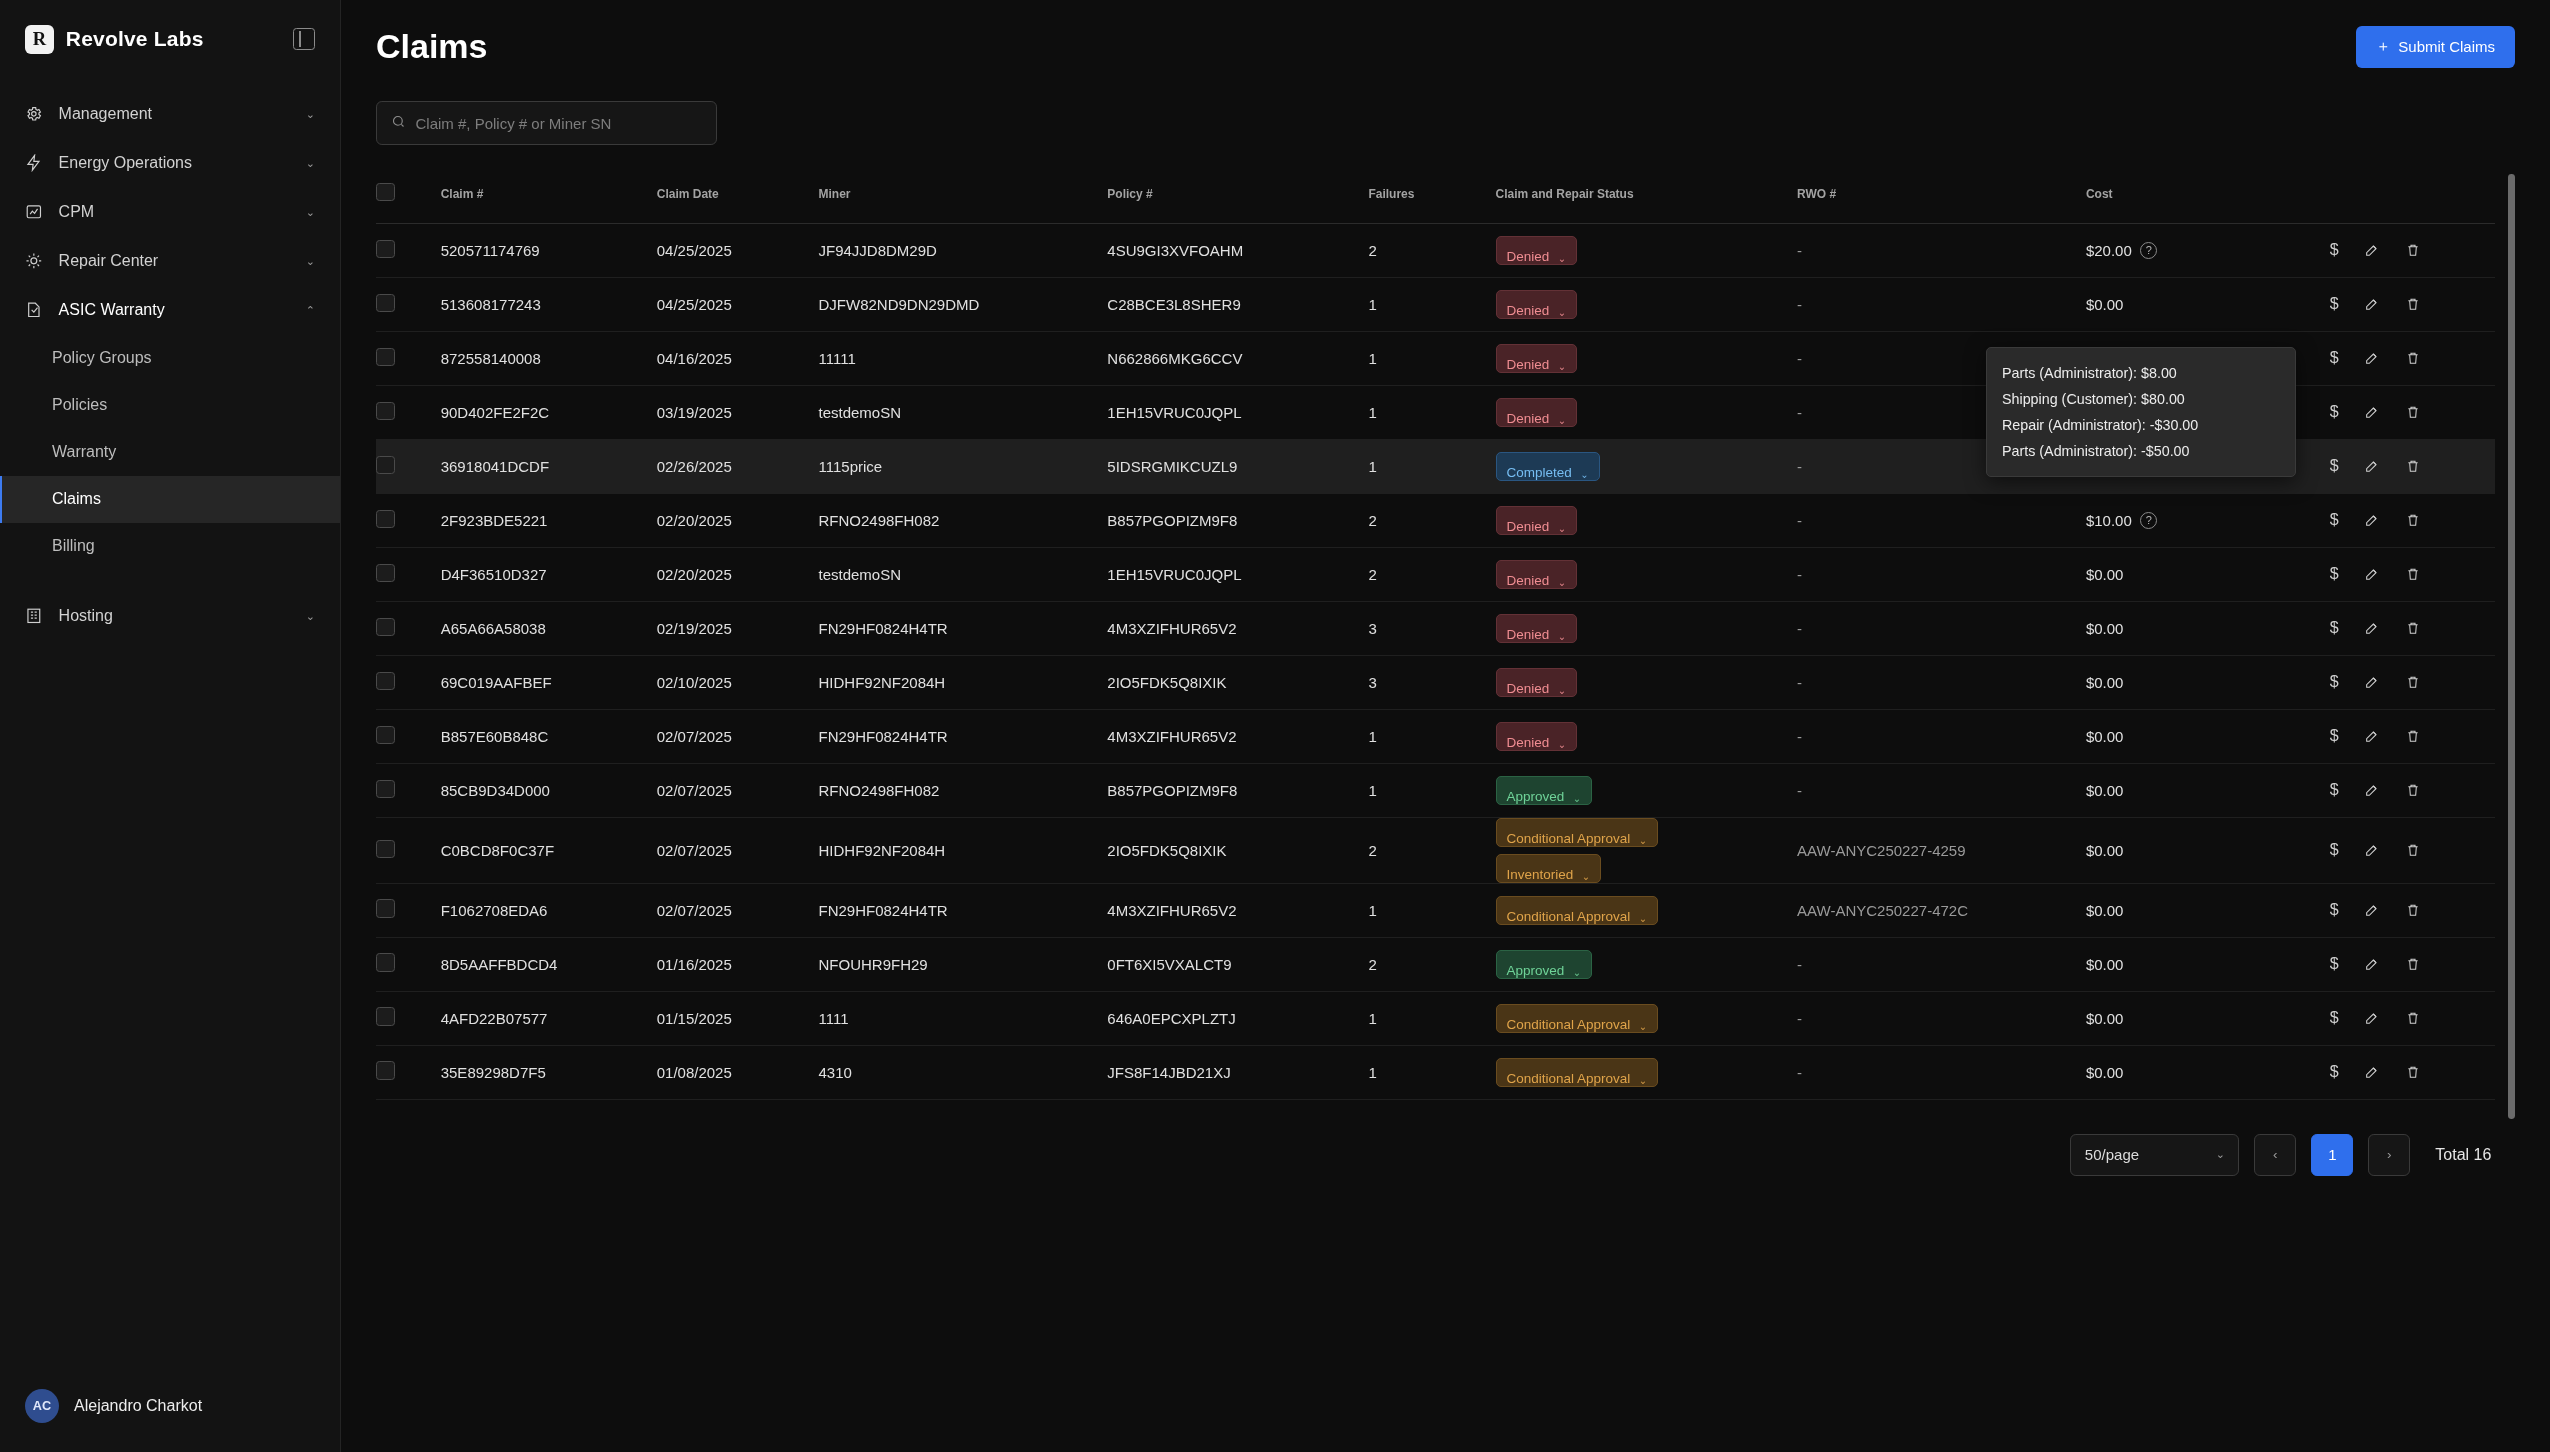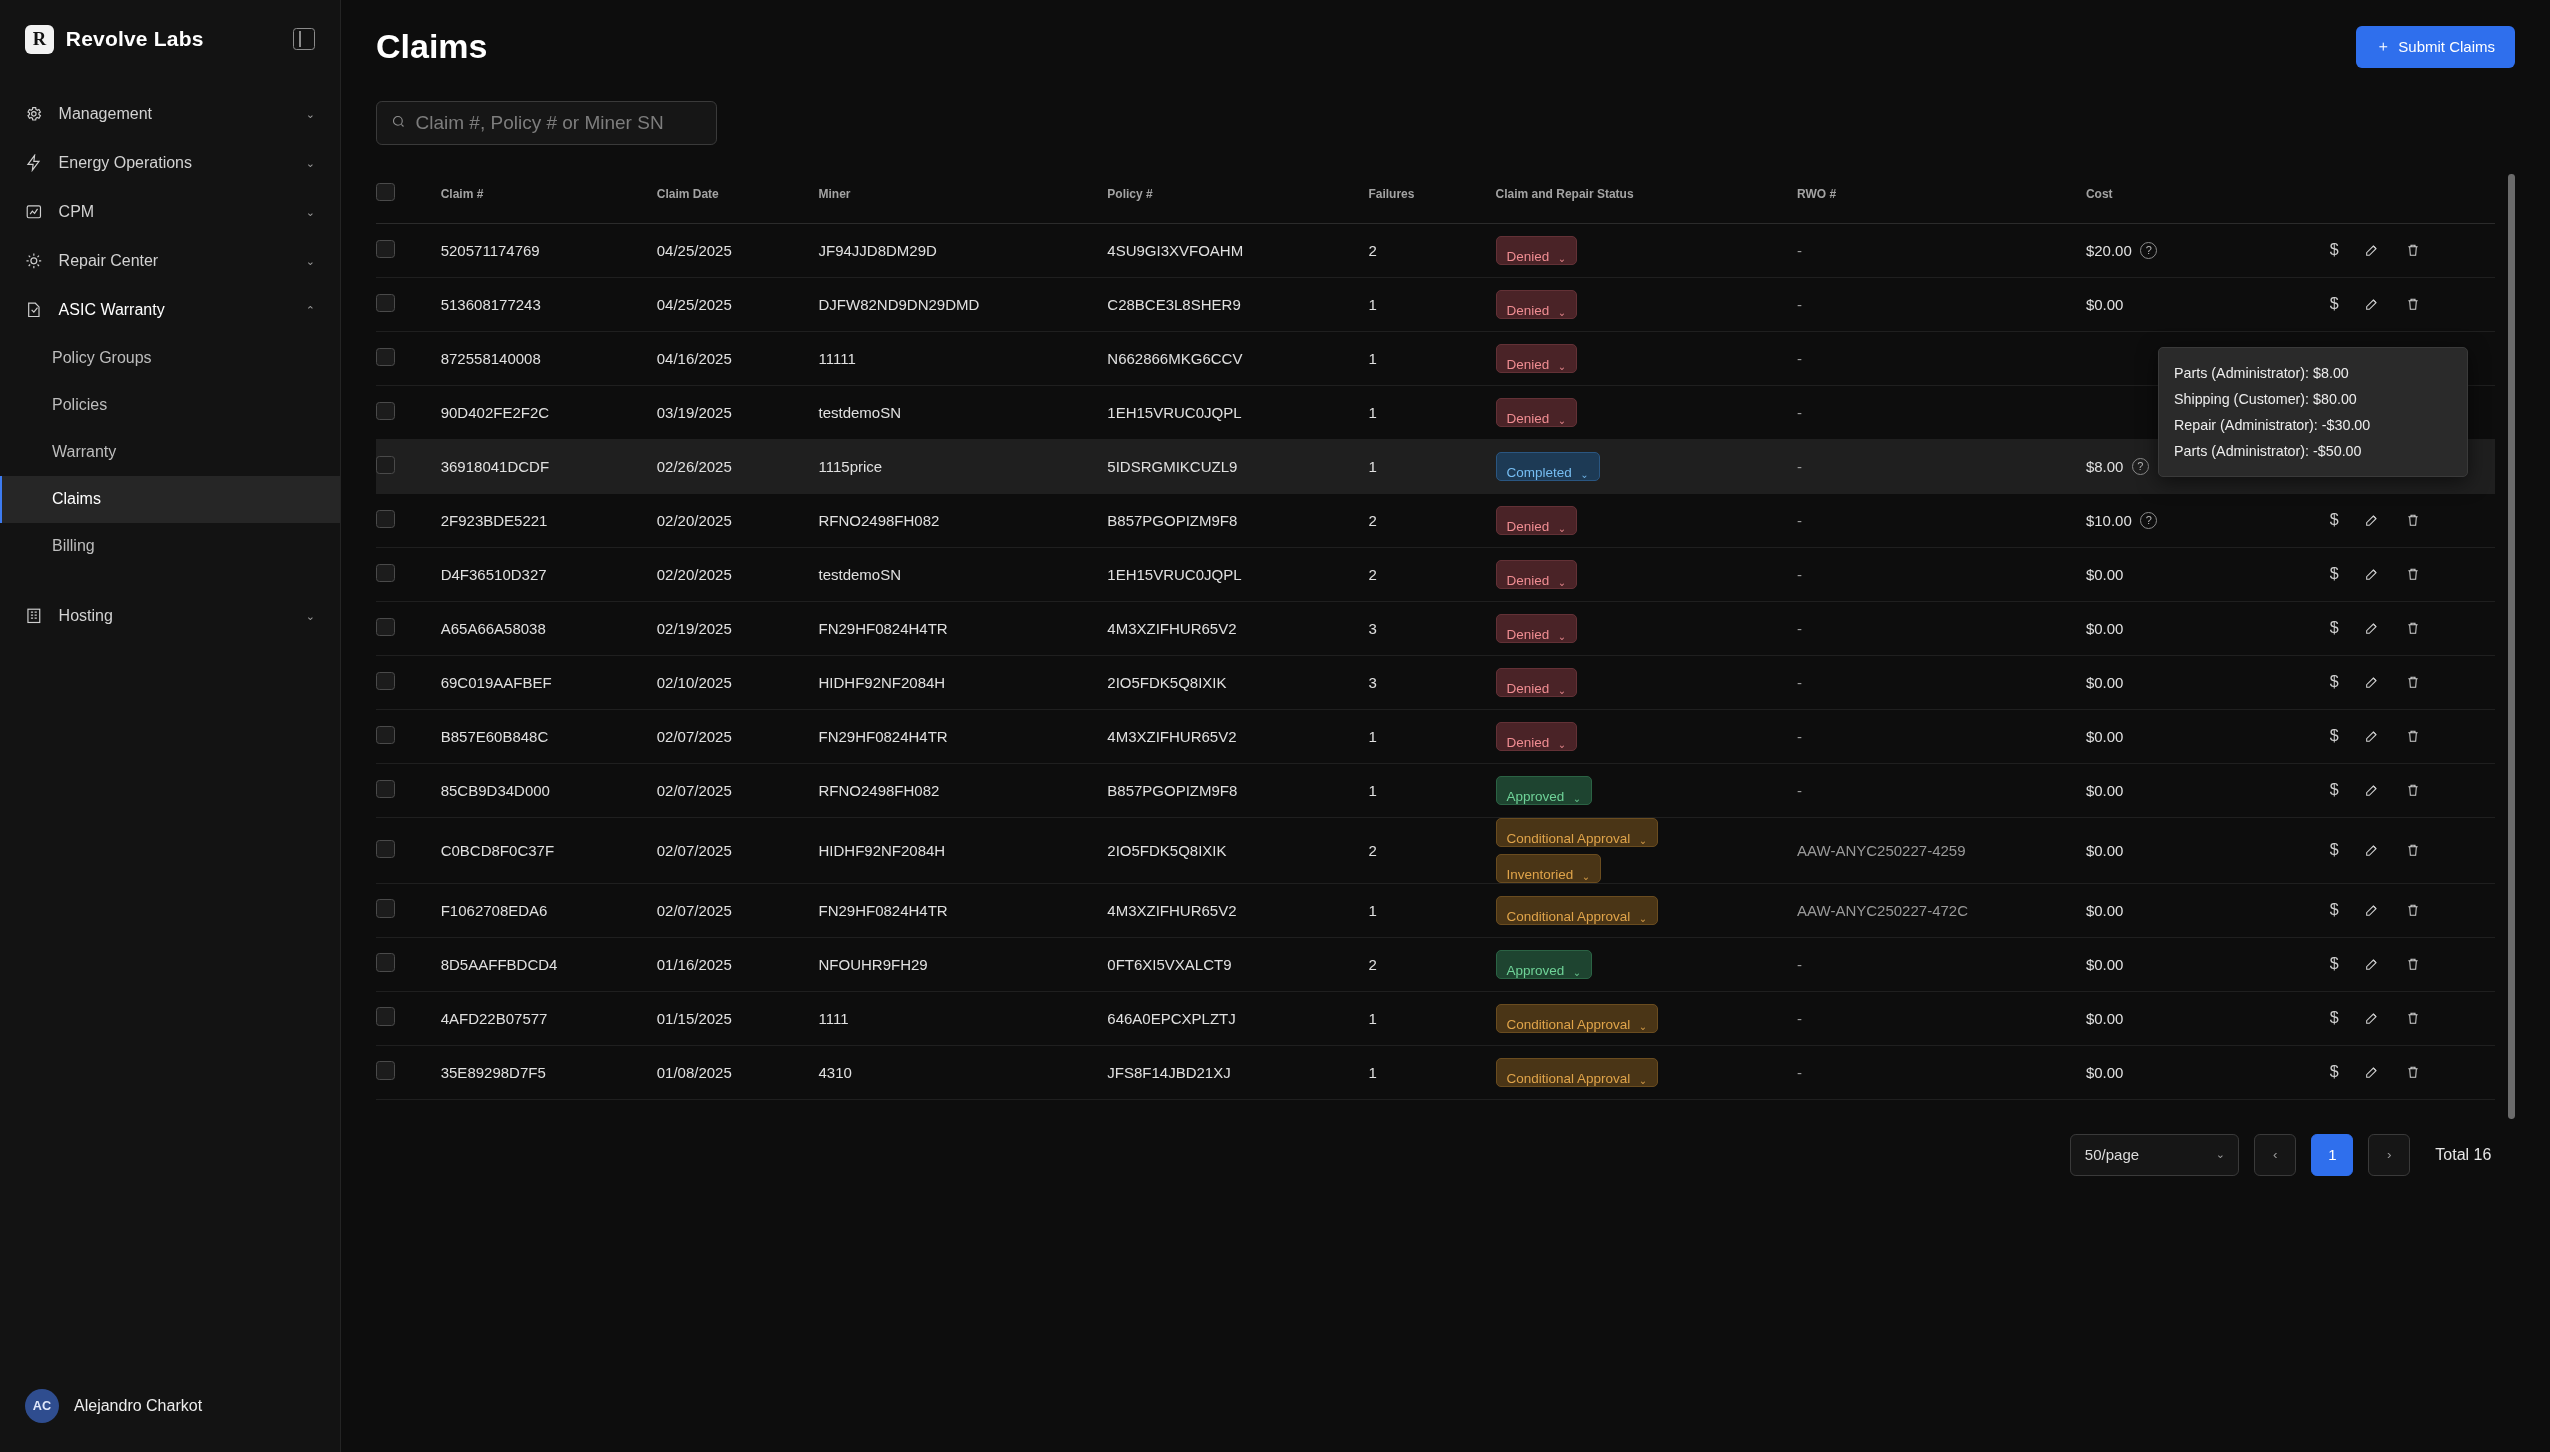--- a/index.html
+++ b/index.html
@@ -93,21 +93,21 @@
   }
   .search-wrap {
     margin-top: 8.4px; width: 341px; height: 44px;
     border: 0.8px solid #3a3a3a; border-radius: 5.9px;
     background: #161616; display: flex; align-items: center;
     gap: 10px; padding: 0 13.5px;
   }
   .search-wrap svg { width: 15px; height: 15px; stroke: #8d8d8d; fill: none; stroke-width: 1.8; }
   .search-input {
     background: transparent; border: none; outline: none;
-    color: #cfcfcf; font-size: 19px; width: 100%;
+    color: #cfcfcf; font-size: 15px; width: 100%;
     font-family: "Liberation Sans", sans-serif;
   }
   .search-input::placeholder { color: #7d7d7d; }
 
   
   .table-wrap { margin-top: 29px; position: relative; }
   table { border-collapse: collapse; width: 2119px; table-layout: fixed; }
   thead th {
     text-align: left; font-size: 12px; font-weight: 600; color: #a3a3a3;
     padding: 8.4px 0 18.6px 0; border-bottom: 0.8px solid #2b2b2b;
@@ -163,21 +163,21 @@
     position: absolute; top: 0; right: 0; width: 6.7px; height: 953px;
     background: transparent;
   }
   .vscroll i {
     position: absolute; top: 0; left: 0; width: 6.7px; height: 945px;
     background: #6a6a6a; border-radius: 3.4px; display: block;
   }
 
   
   .tooltip {
-    position: absolute; left: 1817px; top: 347px;
+    position: absolute; left: 1645px; top: 347px;
     background: #2a2a2a; border: 0.8px solid #3a3a3a; border-radius: 5px;
     padding: 11.8px 15px; width: 310px;
     box-shadow: 0 5px 20px rgba(0,0,0,.55);
     z-index: 30;
   }
   .tooltip div { font-size: 14.3px; color: #ededed; line-height: 26px; }
 
   
   .pager {
     display: flex; align-items: center; justify-content: flex-end;

